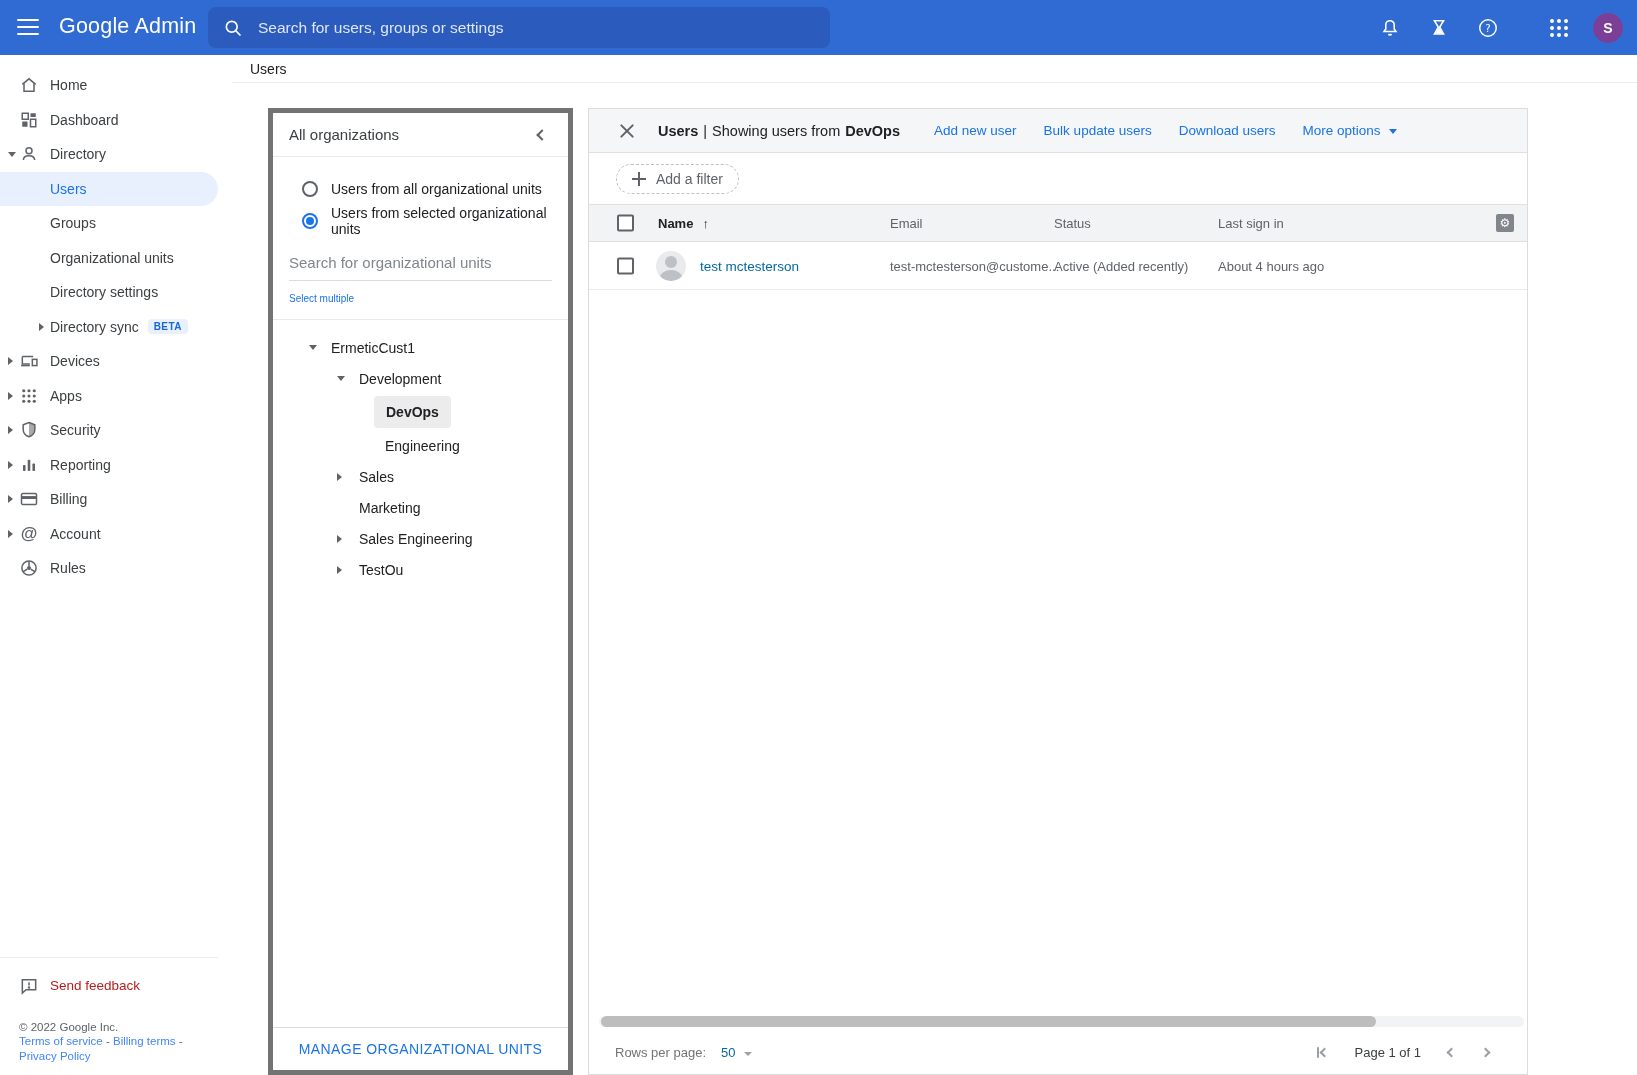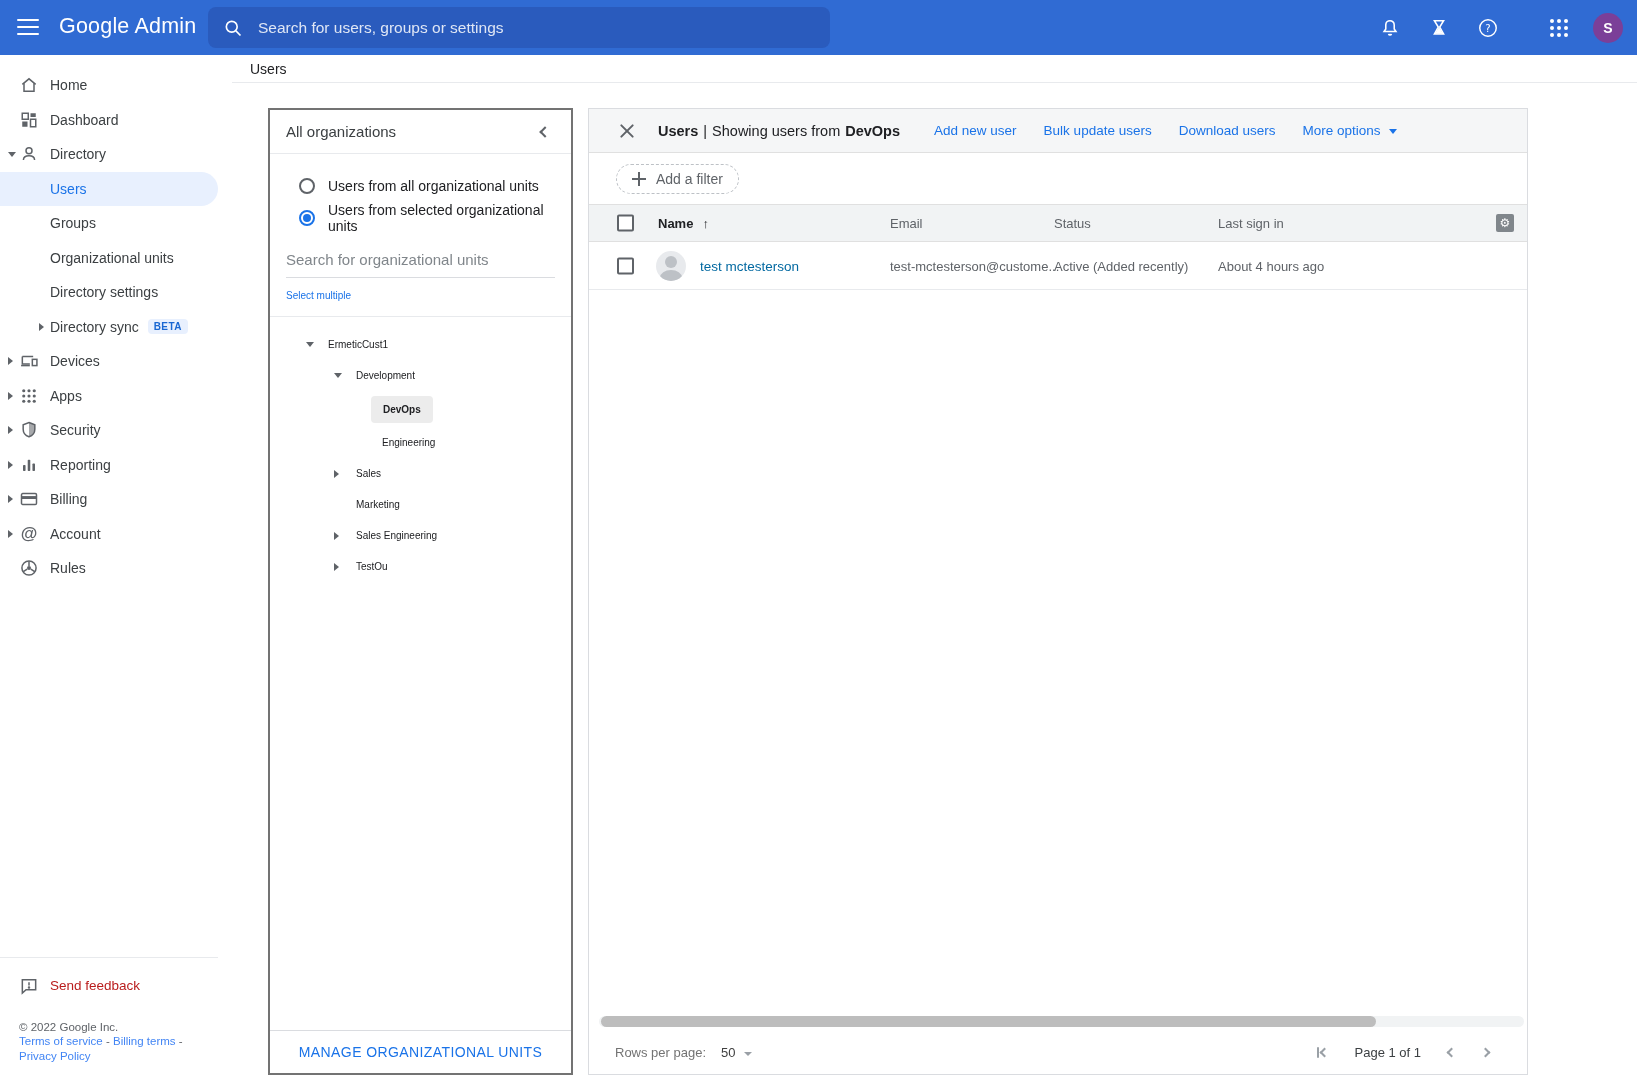--- a/index.html
+++ b/index.html
@@ -54,21 +54,21 @@
 
   .side-footer { position: absolute; bottom: 0; left: 0; width: 218px; border-top: 1px solid #e8eaed; background: #fff; }
   .feedback { position: relative; height: 56px; display: flex; align-items: center; cursor: pointer; }
   .feedback .nicon { top: 18px; }
   .feedback .flabel { margin-left: 50px; font-size: 13.5px; color: #b91c1c; }
   .copyright { padding: 6px 10px 12px 19px; font-size: 11.5px; line-height: 14.5px; color: #5f6368; }
   .flink { color: #4285f4; cursor: pointer; }
 
   
   .orgpanel { position: absolute; left: 268px; top: 108px; width: 305px; bottom: 0;
-              background: #fff; border: 2px solid #737373; }
+              background: #fff; border: 5px solid #737373; }
   .ophead { position: relative; height: 44px; border-bottom: 1px solid #e8eaed;
             display: flex; align-items: center; padding: 0 16px; }
   .optitle { font-size: 15px; color: #3c4043; }
   .chev-l { position: absolute; right: 22px; top: 18px; width: 8px; height: 8px;
             border-left: 2px solid #5f6368; border-bottom: 2px solid #5f6368;
             transform: rotate(45deg); cursor: pointer; }
   .radios { padding: 16px 16px 0; }
   .radiorow { display: flex; align-items: center; height: 32px; cursor: pointer; }
   .radio { width: 16px; height: 16px; border: 2px solid #5f6368; border-radius: 50%; flex: none; position: relative; }
   .radio.sel { border-color: #1a73e8; }
@@ -78,21 +78,21 @@
   .osearch input { width: 100%; border: none; border-bottom: 1px solid #dadce0; outline: none;
                    font-size: 15px; color: #202124; padding: 4px 0 9px; font-family: inherit; }
   .osearch input::placeholder { color: #80868b; }
   .selmulti { margin: 12px 16px 15px; font-size: 10px; color: #1a73e8; cursor: pointer; }
   .treewrap { border-top: 1px solid #e8eaed; padding: 12px 0; }
   .trow { position: relative; height: 31px; display: flex; align-items: center; cursor: pointer; }
   .tarr { position: absolute; }
   .lvl0 .tarr { left: 36px; } .lvl0 .tlabel { margin-left: 58px; }
   .lvl1 .tarr { left: 64px; } .lvl1 .tlabel { margin-left: 86px; }
   .lvl2 .tlabel { margin-left: 112px; }
-  .tlabel { font-size: 10px; color: #202124; }
+  .tlabel { font-size: 14px; color: #202124; }
   .trow.selected { height: 36px; }
   .trow.selected .tlabel { margin-left: 101px; background: #ececec; border-radius: 4px;
                            padding: 8px 12px; font-weight: 600; }
   .managebar { position: absolute; bottom: 0; left: 0; right: 0; height: 43px; border-top: 1px solid #dadce0;
                display: flex; align-items: center; justify-content: center; font-size: 14px; font-weight: 500;
                letter-spacing: .4px; color: #1a73e8; cursor: pointer; background: #fff; }
 
   
   .upanel { position: absolute; left: 588px; top: 108px; width: 940px; bottom: 0;
             background: #fff; border: 1px solid #dadce0; }
@@ -138,21 +138,21 @@
   .ucol.c-email { left: 301px; } .ucol.c-status { left: 465px; } .ucol.c-last { left: 629px; }
 
   .hscroll { position: absolute; left: 10px; right: 3px; bottom: 47px; height: 11px;
              background: #f1f3f4; border-radius: 6px; }
   .hthumb { position: absolute; left: 2px; top: 0; width: 775px; height: 11px;
             background: #bdbdbd; border-radius: 6px; cursor: grab; }
   .pager { position: absolute; left: 0; right: 0; bottom: 0; height: 43px;
            display: flex; align-items: center; padding: 0 26px; background: #fff; }
   .rpp { display: flex; align-items: center; }
   .rpp .lbl { font-size: 13px; color: #737373; }
-  .rpp .val { margin-left: 15px; font-size: 13px; color: #404040; display: flex; align-items: center;
+  .rpp .val { margin-left: 15px; font-size: 13px; color: #0369a1; display: flex; align-items: center;
               gap: 8px; cursor: pointer; }
   .caret-g { width: 0; height: 0; border-top: 4.5px solid #9aa0a6;
              border-left: 4px solid transparent; border-right: 4px solid transparent; margin-top: 2px; }
   .pgright { margin-left: auto; display: flex; align-items: center; gap: 27px; padding-right: 12px; }
   .pginfo { font-size: 13px; color: #3c4043; }
   .chev { width: 7px; height: 7px; border-left: 2px solid #9aa0a6; border-bottom: 2px solid #9aa0a6;
           display: inline-block; }
   .chev.left { transform: rotate(45deg); } .chev.right { transform: rotate(-135deg); }
   .pbtn { display: flex; align-items: center; cursor: pointer; }
   .firstpg { gap: 2px; }

